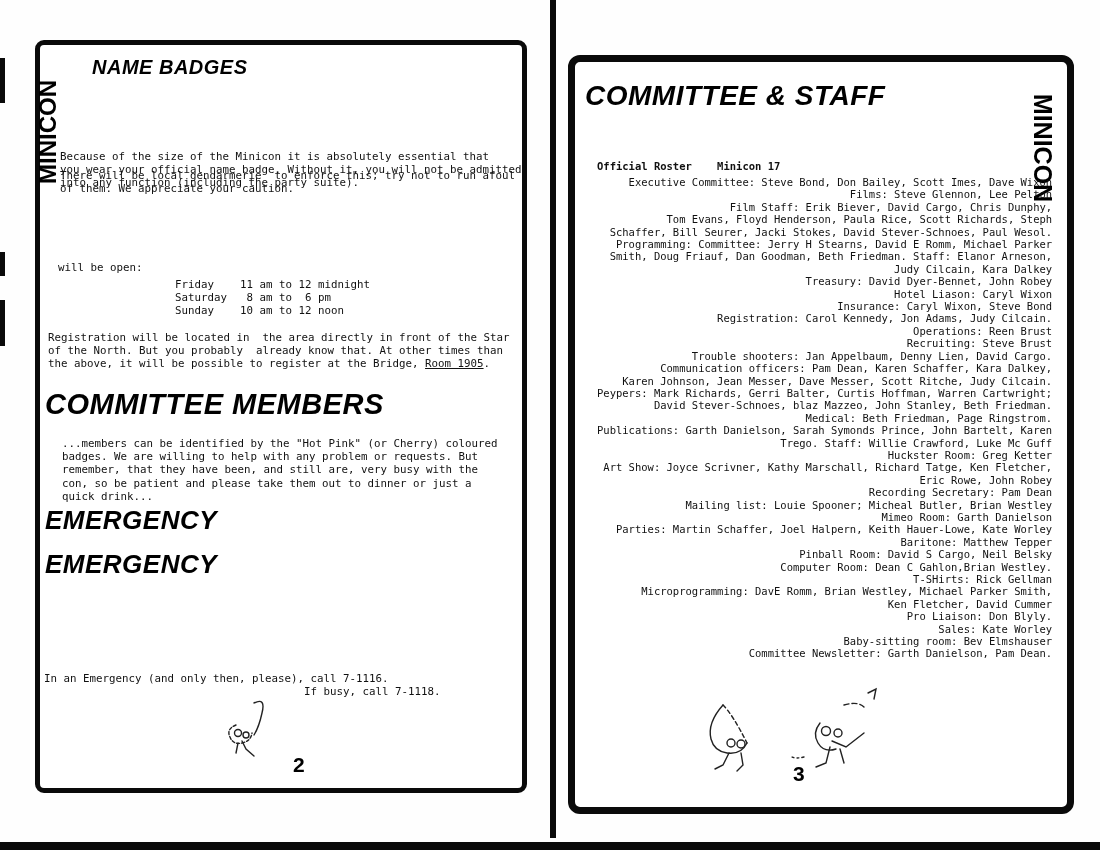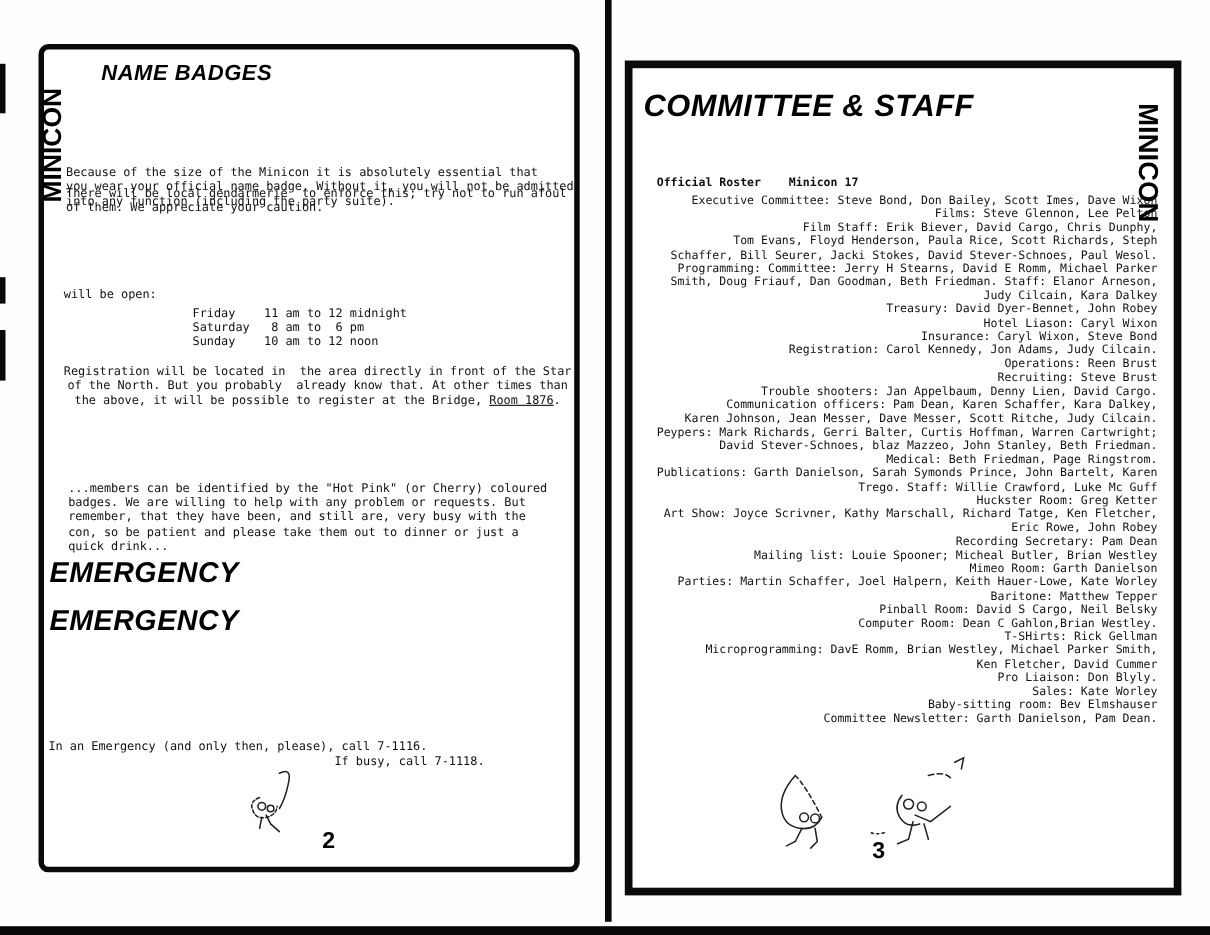--- a/index.html
+++ b/index.html
@@ -15,21 +15,21 @@
   .page {
     position: absolute;
     background: #fff;
   }
   .page-left {
     left: 35px; top: 40px; width: 492px; height: 753px;
     border: 5px solid #0a0a0a; border-radius: 9px;
   }
   .page-right {
     left: 568px; top: 55px; width: 506px; height: 759px;
-    border: 7px solid #0a0a0a; border-radius: 0;
+    border: 7px solid #0a0a0a; border-radius: 12px;
   }
   .abs { position: absolute; }
   .heading {
     font-family: "Liberation Sans", sans-serif;
     font-weight: bold; font-style: italic;
     letter-spacing: 0.5px;
     white-space: nowrap;
     color: #000;
   }
   .mono {
@@ -82,24 +82,25 @@
   <pre class="abs mono" style="left:20px; top:124px;">There will be local gendarmerie  to enforce this; try not to run afoul
 of them. We appreciate your caution.</pre>
 
 
   <pre class="abs mono" style="left:18px; top:216px;">will be open:</pre>
 
   <pre class="abs mono" style="left:135px; top:233px;">Friday    11 am to 12 midnight
 Saturday   8 am to  6 pm
 Sunday    10 am to 12 noon</pre>
 
-  <pre class="abs mono" style="left:18px; top:286px;text-align:center;"><span>Registration will be located in  the area directly in front of the Star
+  <pre class="abs mono" style="left:8px; top:286px;"><span>Registration will be located in  the area directly in front of the Star
 of the North. But you probably  already know that. At other times than
-the above, it will be possible to register at the Bridge, </span><span class="room-underline">Room 1876</span><span>.</span></pre>
+the above, it will be possible to register at the Bridge, </span><span class="room-underline">Room 1905</span><span>.</span></pre>
 
+  <div class="abs heading" style="left:5px; top:343px; font-size:29px;">COMMITTEE MEMBERS</div>
 
   <pre class="abs mono" style="left:22px; top:392px;">...members can be identified by the "Hot Pink" (or Cherry) coloured
 badges. We are willing to help with any problem or requests. But
 remember, that they have been, and still are, very busy with the
 con, so be patient and please take them out to dinner or just a
 quick drink...</pre>
 
   <div class="abs heading" style="left:5px; top:460px; font-size:26px;">EMERGENCY</div>
 
   <div class="abs heading" style="left:5px; top:504px; font-size:26px;">EMERGENCY</div>

